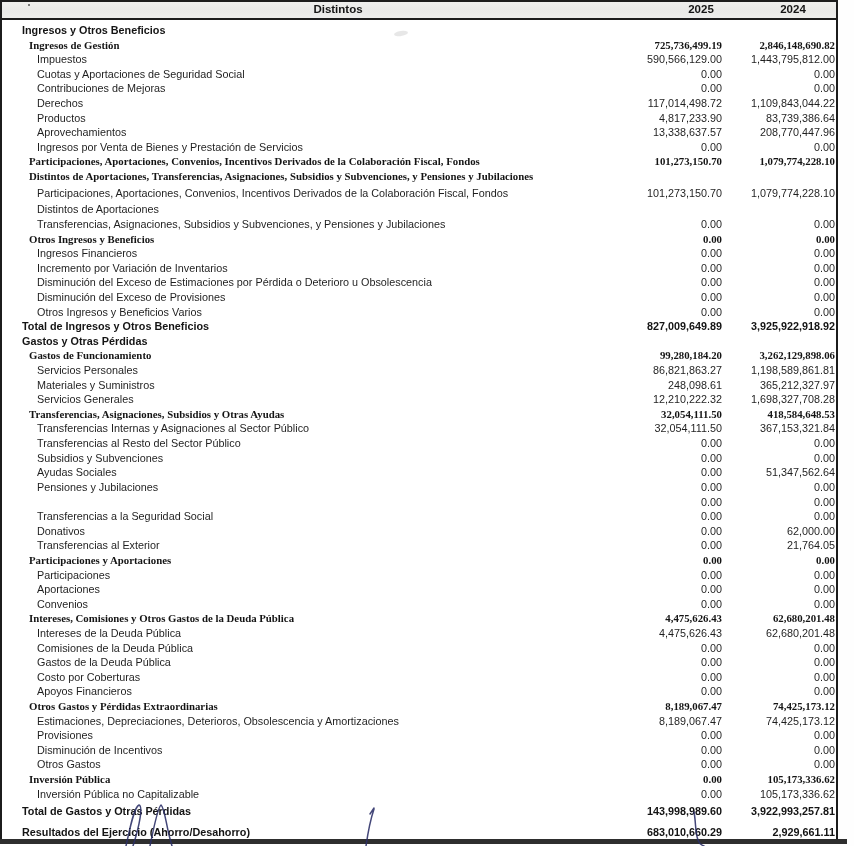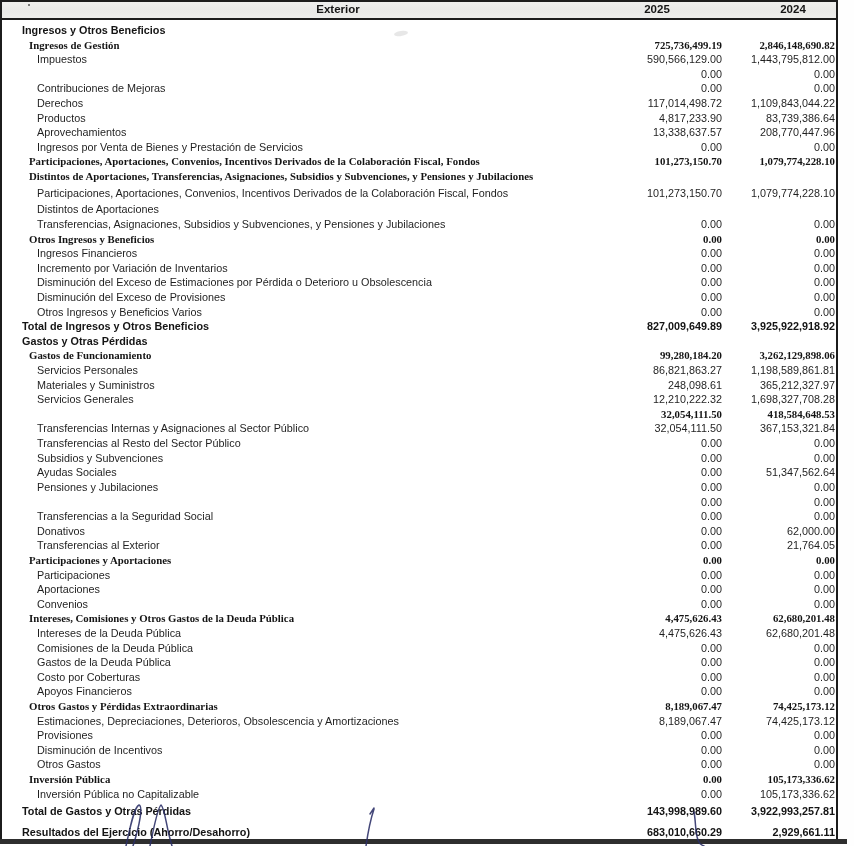--- a/index.html
+++ b/index.html
@@ -19,21 +19,21 @@
     position:relative;height:16px;
     border-top:2px solid #1c1c1c;
     border-bottom:2px solid #1c1c1c;
     background:linear-gradient(180deg,#efefed 0%,#e9e9e7 55%,#ededeb 100%);
   }
   .thead .hlabel{
     position:absolute;top:1px;transform:translateX(-50%);
     font-weight:bold;font-size:11.5px;color:#151515;white-space:nowrap;
   }
   .h-concepto{left:336px;}
-  .h-2025{left:655px;}
+  .h-2025{left:699px;}
   .h-2024{left:791px;}
   .hdot{position:absolute;left:26px;top:2px;width:2px;height:2px;background:#555;border-radius:50%;}
   .tbody{position:relative;padding-top:3px;}
   .row{
     position:relative;height:14.62px;line-height:14.6px;
     font-size:10.8px;white-space:nowrap;
   }
   .row .label{display:inline-block;padding-left:16px;}
   .lvl0{padding-left:4px;}
   .lvl1{padding-left:11px;font-family:Liberation Serif, serif;}
@@ -49,41 +49,42 @@
   .ink{position:absolute;left:0;top:0;pointer-events:none;}
   .smudge{position:absolute;left:394px;top:31px;width:14px;height:5px;
     background:#c9c9c9;opacity:.45;border-radius:50%;transform:rotate(-8deg);}
 </style>
 </head>
 <body>
 
 <div class="sheet">
   <div class="thead">
     <span class="hdot"></span>
-    <span class="hlabel h-concepto">Exterior</span>
+    <span class="hlabel h-concepto">Distintos</span>
     <span class="hlabel h-2025">2025</span>
     <span class="hlabel h-2024">2024</span>
   </div>
   <div class="tbody">
       <div class="row lvl0 b">
     <span class="label">Ingresos y Otros Beneficios</span>
     <span class="v25"></span>
     <span class="v24"></span>
   </div>
       <div class="row lvl1 b">
     <span class="label">Ingresos de Gestión</span>
     <span class="v25">725,736,499.19</span>
     <span class="v24">2,846,148,690.82</span>
   </div>
       <div class="row lvl2">
     <span class="label">Impuestos</span>
     <span class="v25">590,566,129.00</span>
     <span class="v24">1,443,795,812.00</span>
   </div>
       <div class="row lvl2">
+    <span class="label">Cuotas y Aportaciones de Seguridad Social</span>
     <span class="v25">0.00</span>
     <span class="v24">0.00</span>
   </div>
       <div class="row lvl2">
     <span class="label">Contribuciones de Mejoras</span>
     <span class="v25">0.00</span>
     <span class="v24">0.00</span>
   </div>
       <div class="row lvl2">
     <span class="label">Derechos</span>
@@ -184,20 +185,21 @@
     <span class="label">Materiales y Suministros</span>
     <span class="v25">248,098.61</span>
     <span class="v24">365,212,327.97</span>
   </div>
       <div class="row lvl2">
     <span class="label">Servicios Generales</span>
     <span class="v25">12,210,222.32</span>
     <span class="v24">1,698,327,708.28</span>
   </div>
       <div class="row lvl1 b">
+    <span class="label">Transferencias, Asignaciones, Subsidios y Otras Ayudas</span>
     <span class="v25">32,054,111.50</span>
     <span class="v24">418,584,648.53</span>
   </div>
       <div class="row lvl2">
     <span class="label">Transferencias Internas y Asignaciones al Sector Público</span>
     <span class="v25">32,054,111.50</span>
     <span class="v24">367,153,321.84</span>
   </div>
       <div class="row lvl2">
     <span class="label">Transferencias al Resto del Sector Público</span>

